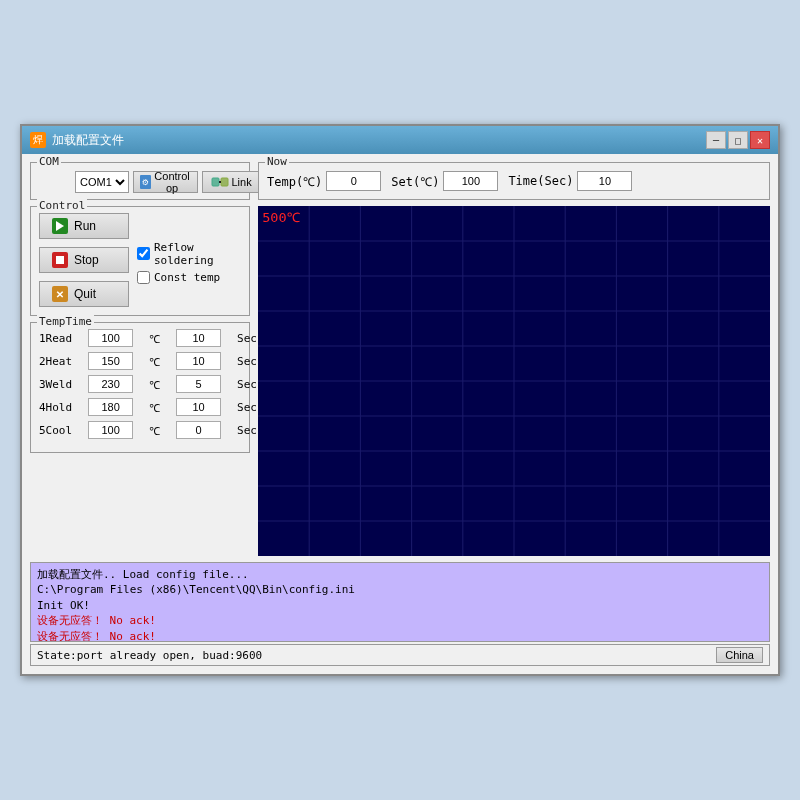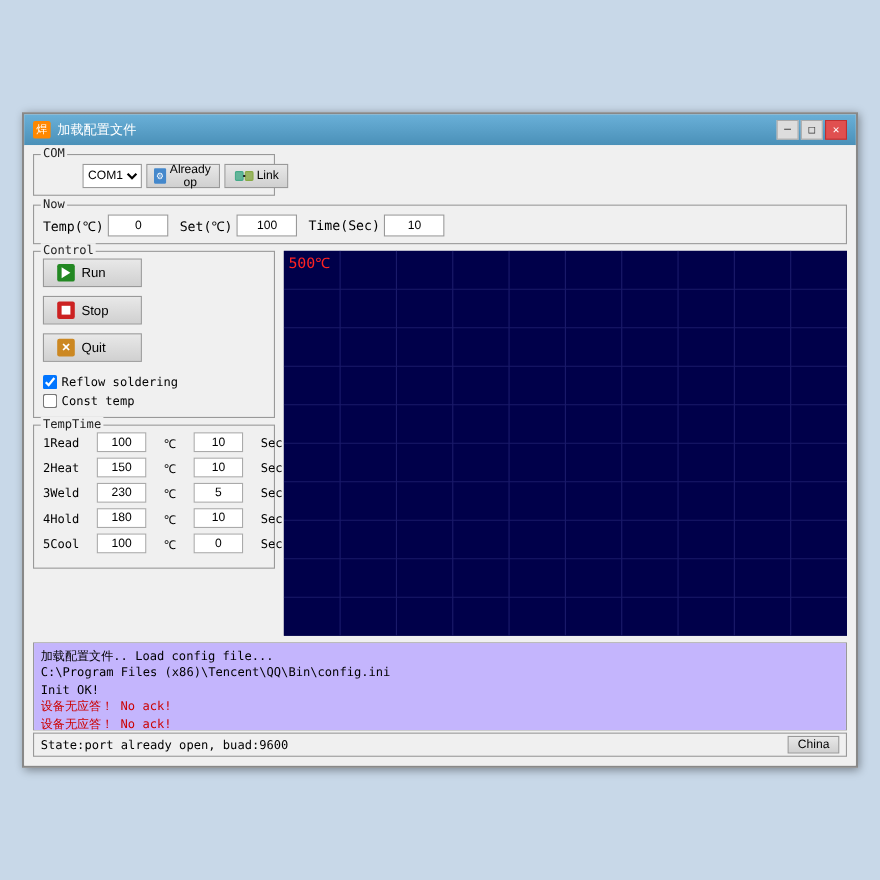--- a/index.html
+++ b/index.html
@@ -64,21 +64,20 @@
     .title-btn.close { background: #e05050; color: white; border-color: #c03030; }
     .content {
       padding: 8px;
       background: #f0f0f0;
     }
     
     .top-row {
       display: flex;
       gap: 8px;
       margin-bottom: 6px;
-      flex-direction: column;
     }
     .section-box {
       border: 1px solid #999;
       padding: 4px 8px 6px;
       background: #f0f0f0;
       position: relative;
     }
     .section-label {
       position: absolute;
       top: -8px;
@@ -250,21 +249,20 @@
       display: flex;
       align-items: center;
       justify-content: center;
       color: white;
       font-size: 10px;
       font-weight: bold;
     }
     .control-inner {
       display: flex;
       gap: 8px;
-      flex-direction: column;
     }
     .control-btns {
       display: flex;
       flex-direction: column;
       gap: 4px;
     }
     .checkboxes {
       display: flex;
       flex-direction: column;
       gap: 4px;
@@ -376,21 +374,21 @@
     <div class="top-row">
 
       <div class="section-box com-box">
         <span class="section-label">COM</span>
         <div class="com-row">
           <select class="com-select">
             <option>COM1</option>
           </select>
           <button class="already-btn">
             <div class="already-icon">⚙</div>
-            <span>Already op</span>
+            <span>Control op</span>
           </button>
           <button class="link-btn">
             <svg width="18" height="14">
               <rect x="1" y="3" width="7" height="8" rx="1" fill="#4a8" stroke="#4a8" stroke-width="1" fill-opacity="0.8"></rect>
               <rect x="10" y="3" width="7" height="8" rx="1" fill="#8a4" stroke="#8a4" stroke-width="1" fill-opacity="0.8"></rect>
               <line x1="8" y1="7" x2="10" y2="7" stroke="#222" stroke-width="2"></line>
             </svg>
             <span>Link</span>
           </button>
         </div>

